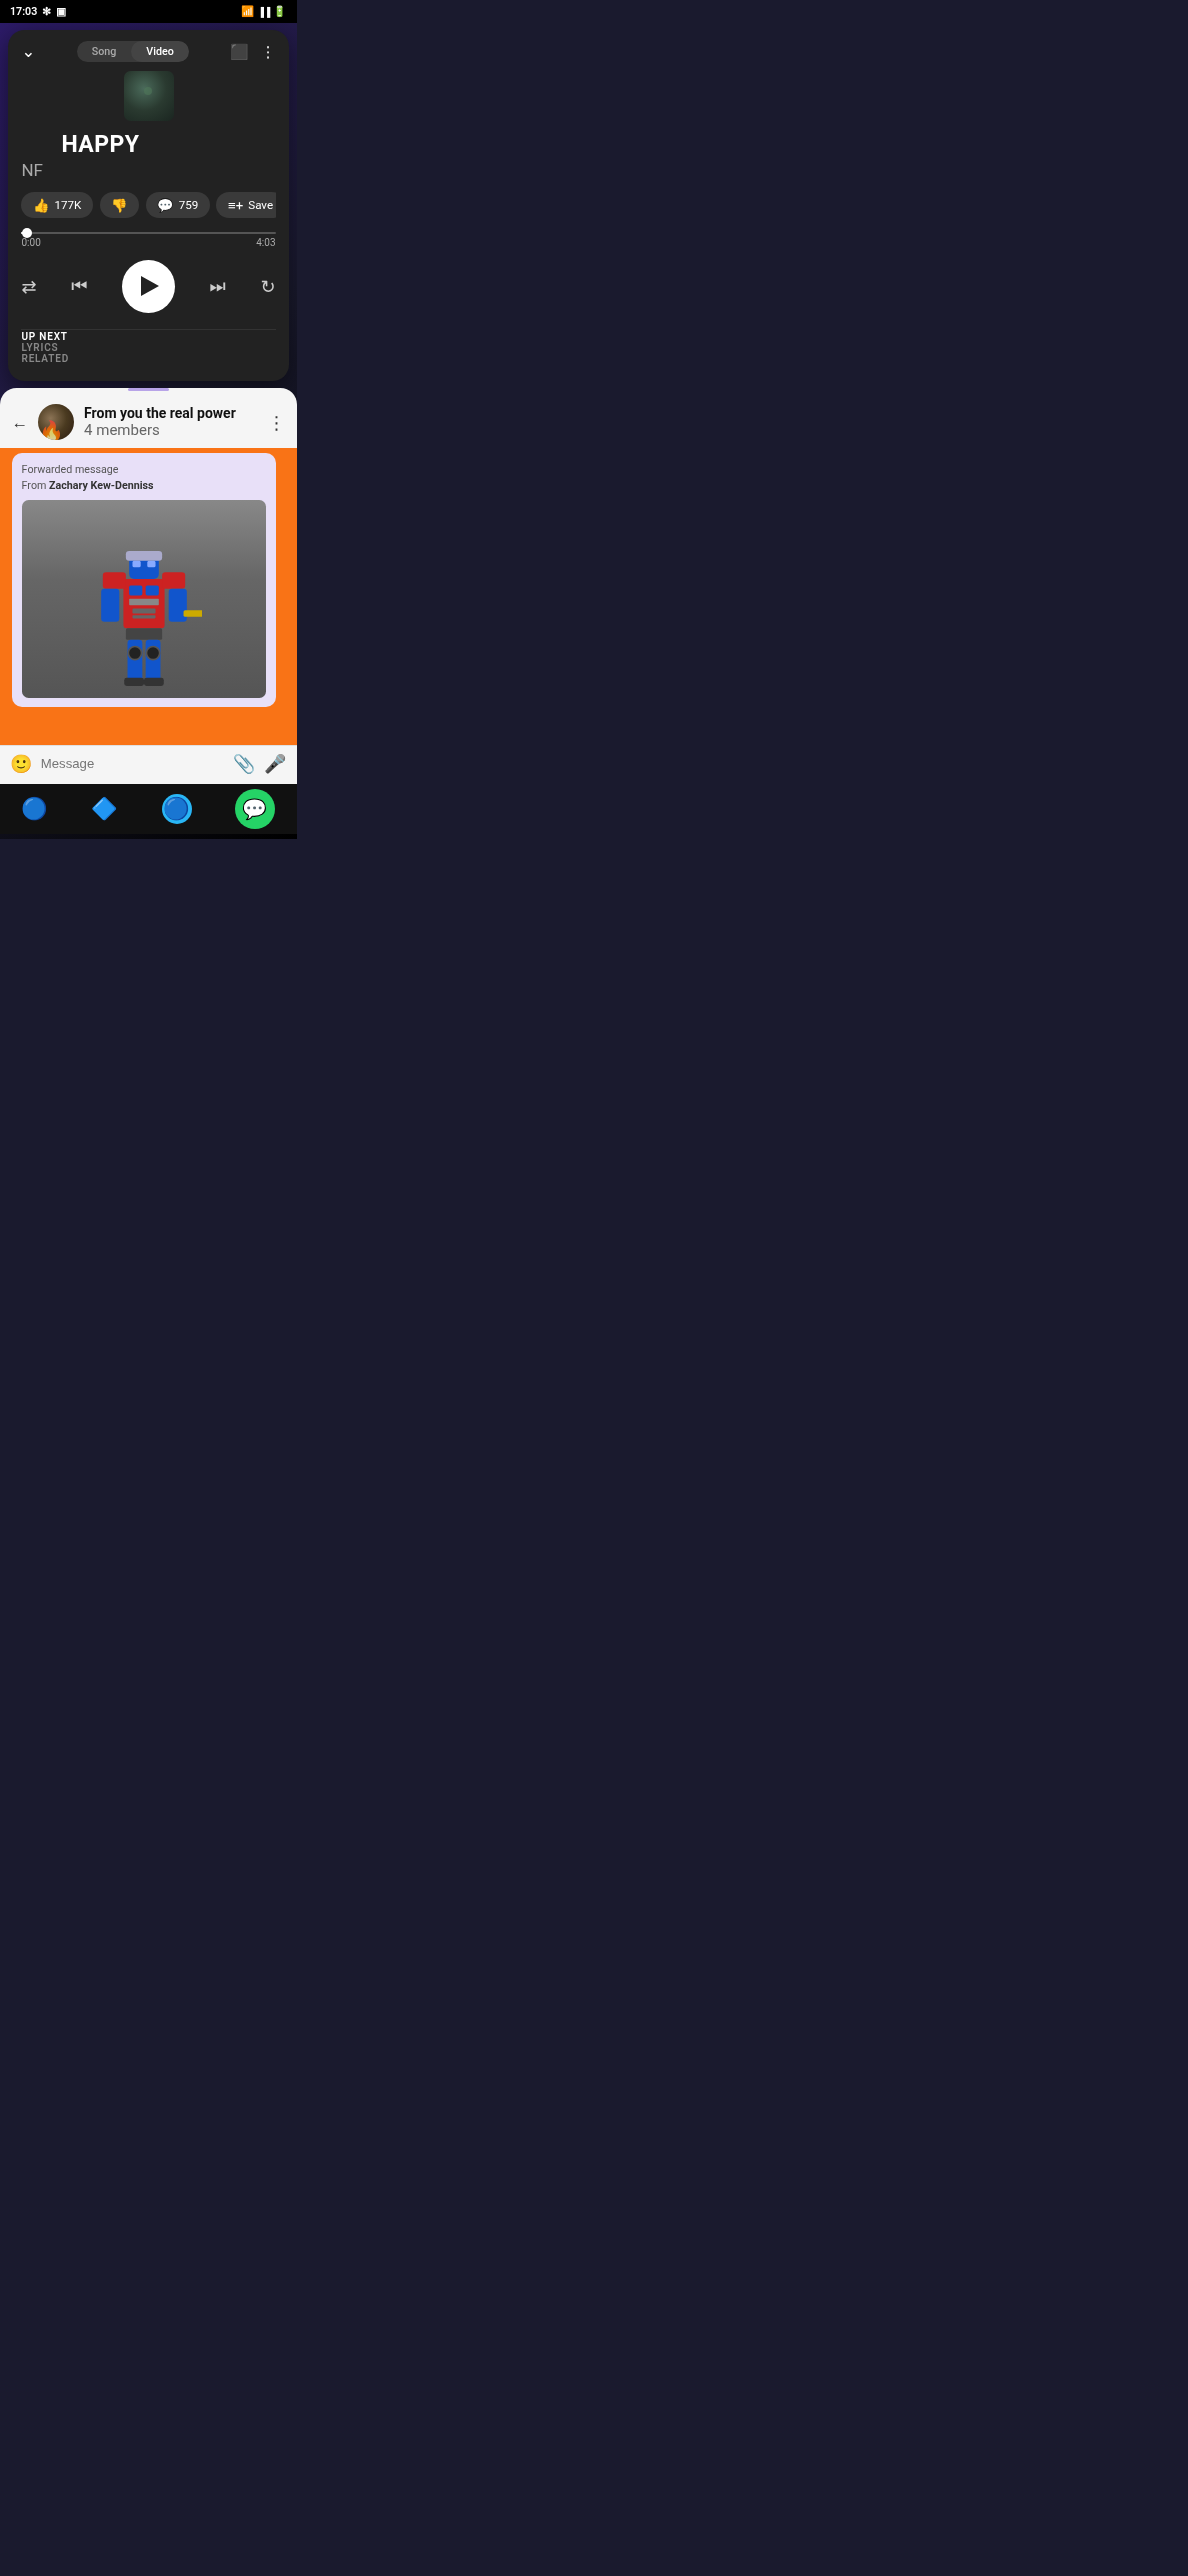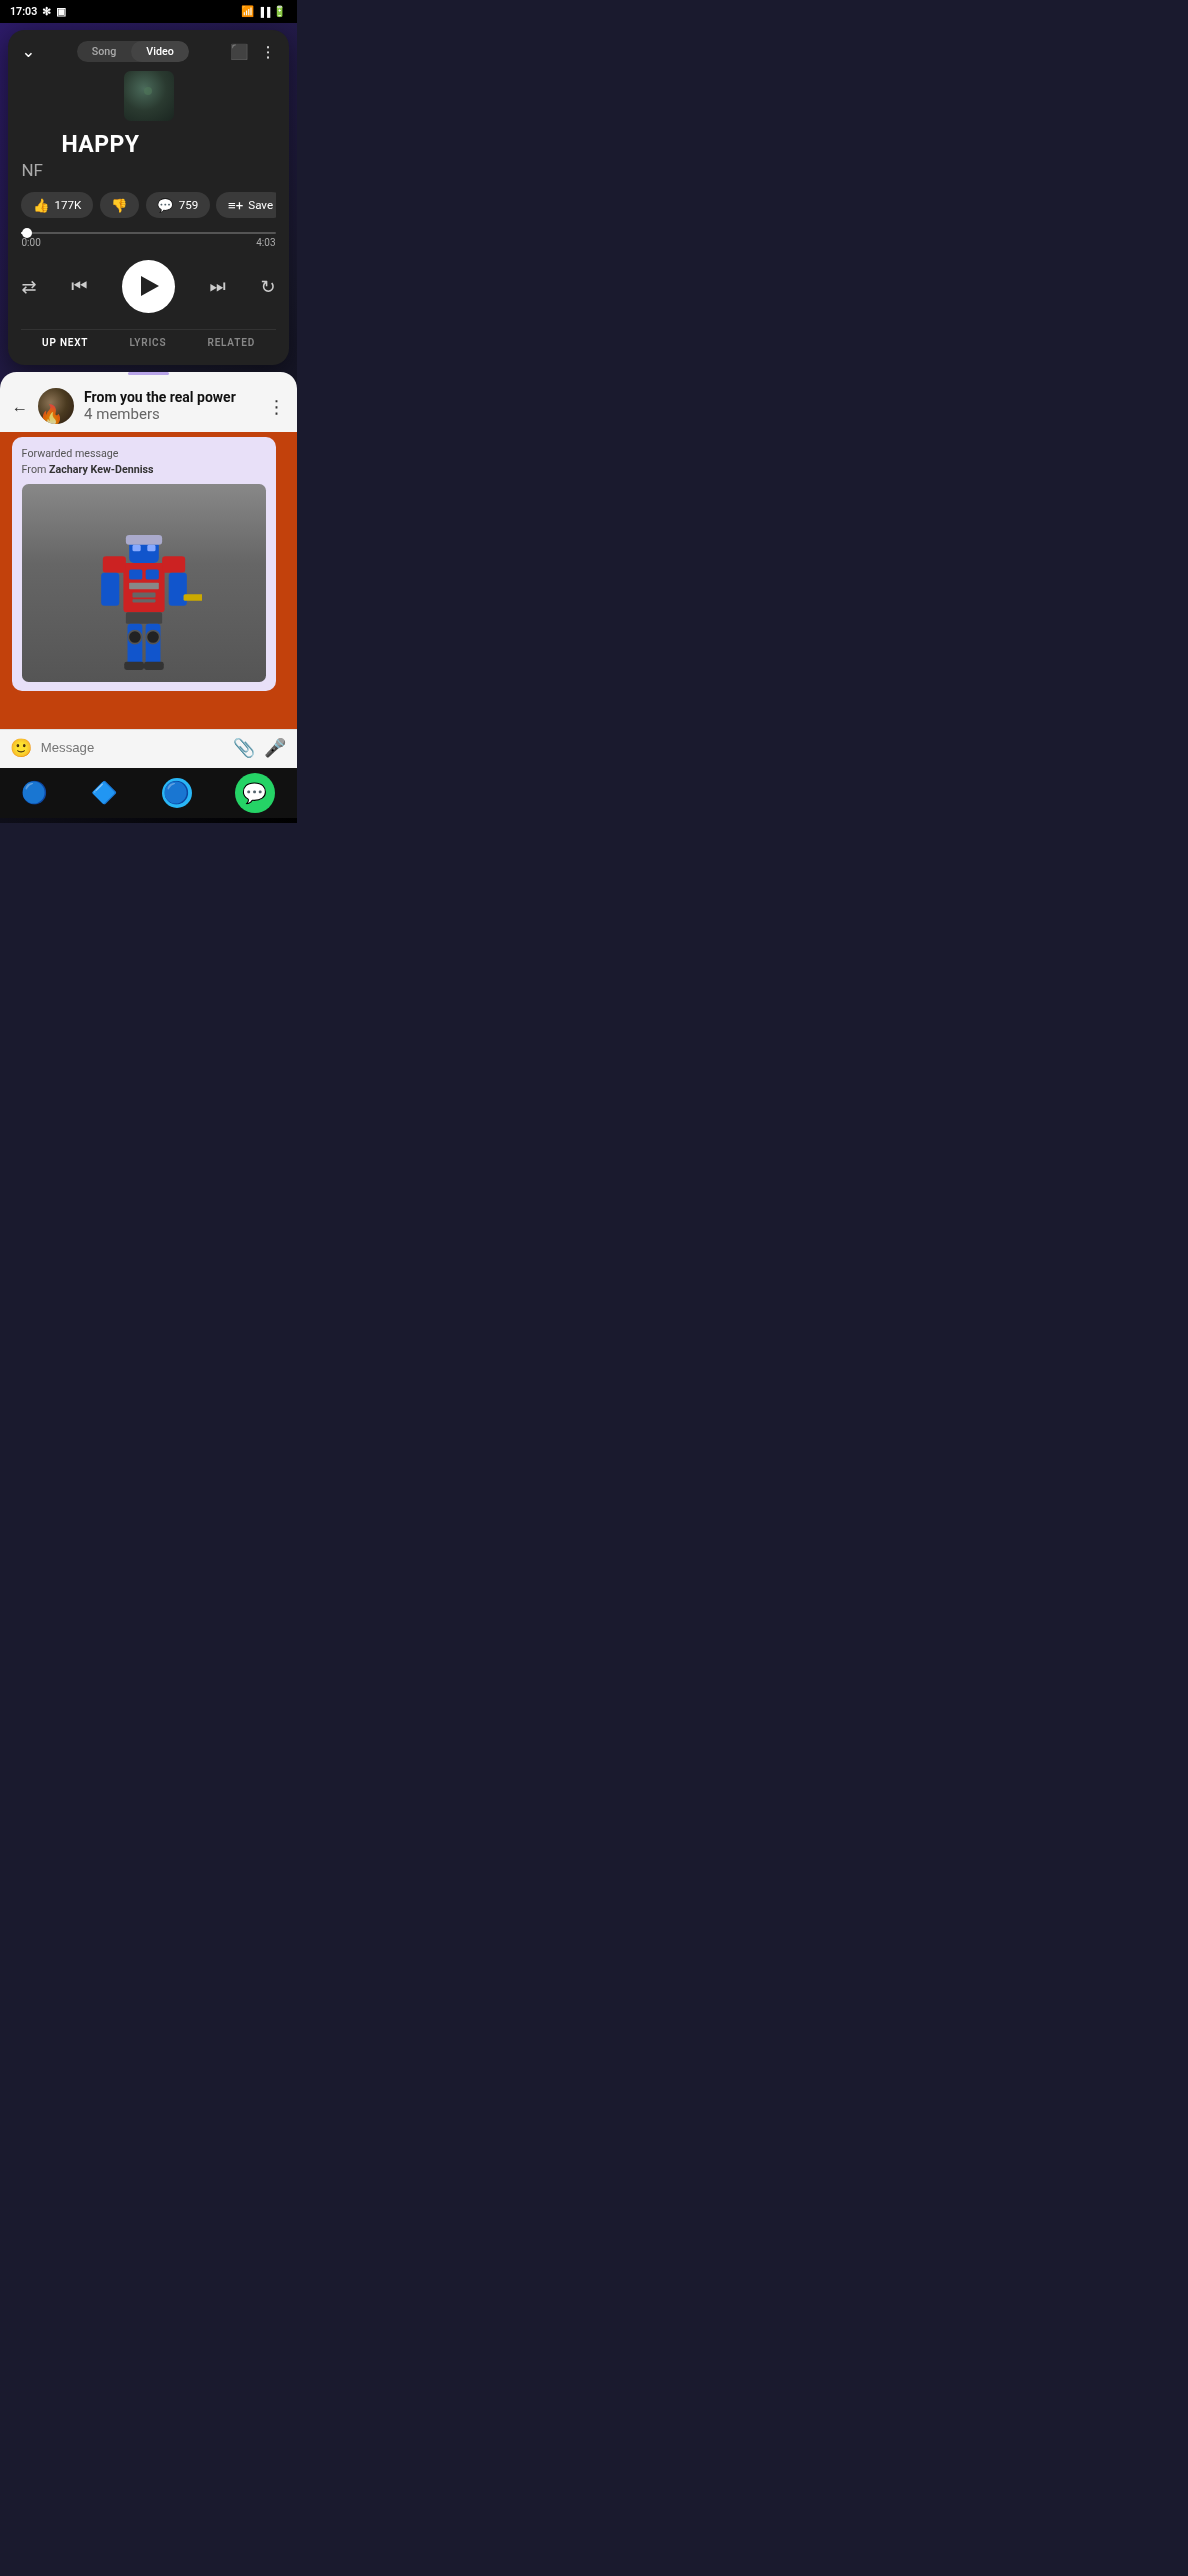--- a/index.html
+++ b/index.html
@@ -221,21 +221,22 @@
       border-bottom: 10.7px solid transparent;
       border-left: 18px solid #222;
       margin-left: 3.3px;
     }
 
     
     .bottom-tabs {
       display: flex;
       justify-content: space-around;
       border-top: 0.8px solid #333;
-      padding-top: 7px;
+      padding-top: 1px;
+      flex-direction: column;
     }
     .tab-item {
       font-size: 10px;
       color: #888;
       letter-spacing: 0.8px;
       font-weight: 600;
       cursor: pointer;
       text-transform: uppercase;
     }
     .tab-item.active { color: #fff; }
@@ -302,21 +303,21 @@
     }
     .chat-more {
       font-size: 18px;
       color: #333;
       cursor: pointer;
     }
 
     
     .chat-messages {
       padding: 5px 11.6px;
-      background: #c2410c;
+      background: #f97316;
       min-height: 297px;
     }
 
     .forwarded-msg {
       background: #e8e0f8;
       border-radius: 10px;
       padding: 8.3px 10px;
       max-width: 264px;
     }
     .forwarded-header {

